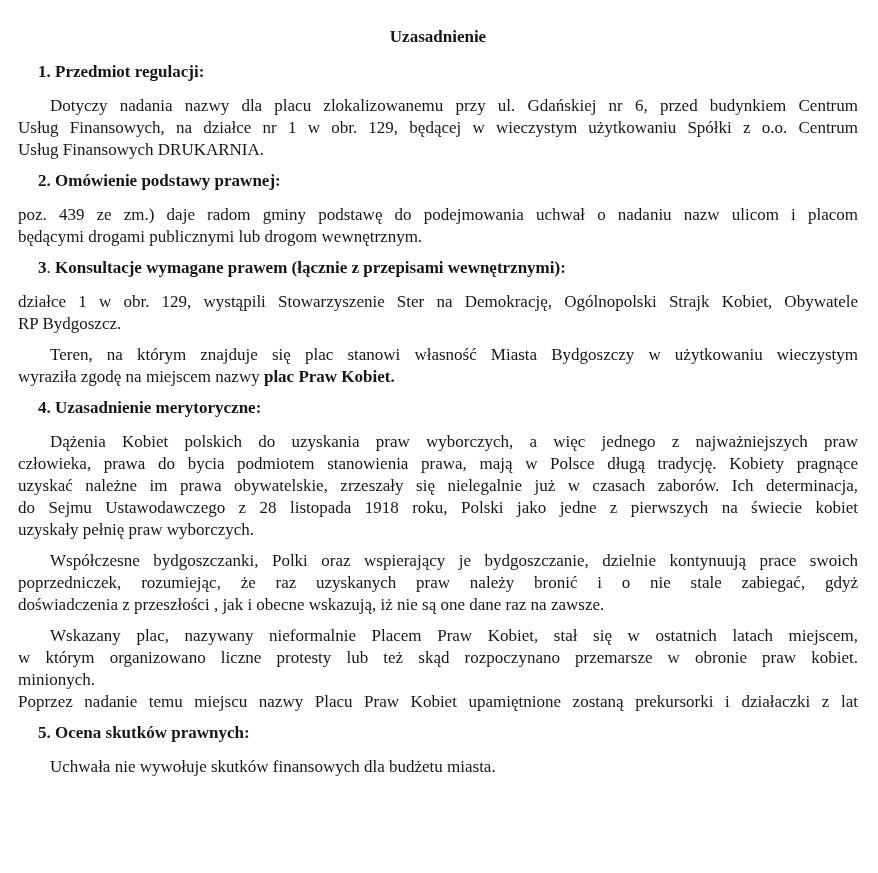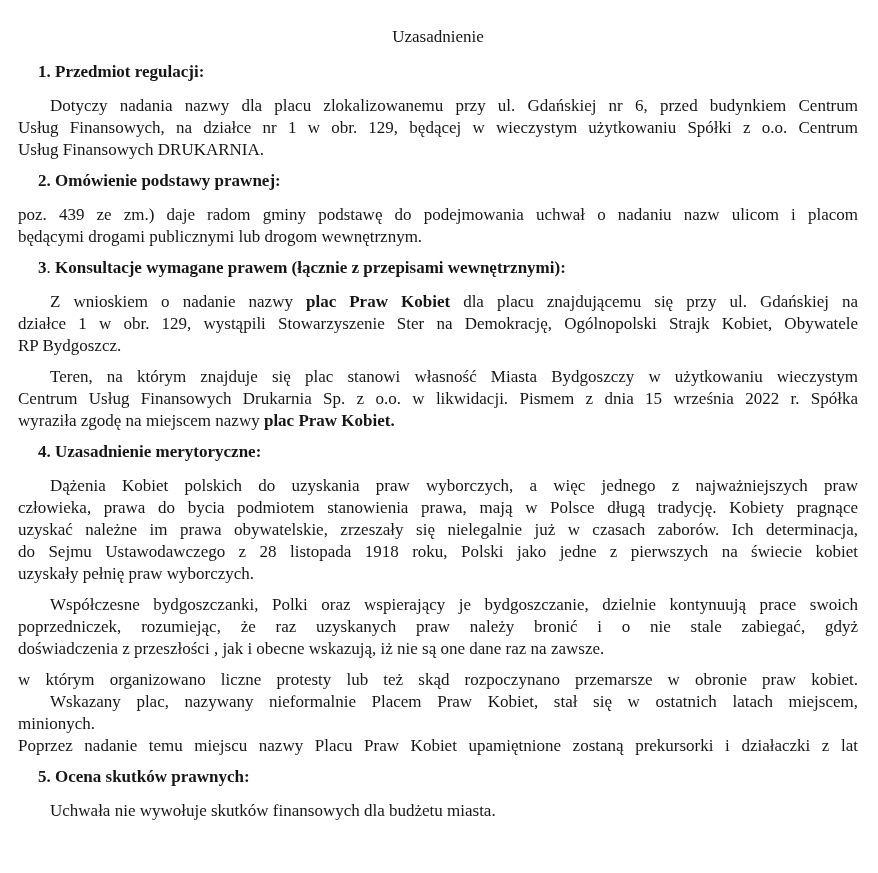--- a/index.html
+++ b/index.html
@@ -11,21 +11,21 @@
     box-sizing: border-box;
     width: 878px; height: 873px;
     padding: 26px 20px 0 18px;
     background: #ffffff;
     color: #161616;
     font-size: 17px;
     line-height: 22px;
   }
   .title {
     text-align: center;
-    font-weight: normal;
+    font-weight: bold;
     margin-bottom: 13px;
   }
   .heading {
     font-weight: bold;
     padding-left: 20px;
     margin-bottom: 12px;
     white-space: nowrap;
     font-family: Liberation Serif, serif;
   }
   .heading .regular { font-weight: normal; }
@@ -51,45 +51,43 @@
         <div class="line"><span>Usług Finansowych, na działce nr 1 w obr. 129, będącej w wieczystym użytkowaniu Spółki z o.o. Centrum</span></div>
         <div class="line last"><span>Usług Finansowych DRUKARNIA.</span></div>
       </div>
       <div class="heading"><span class="bold">2. Omówienie podstawy prawnej:</span></div>
       <div class="paragraph">
         <div class="line"><span>poz. 439 ze zm.) daje radom gminy podstawę do podejmowania uchwał o nadaniu nazw ulicom i placom</span></div>
         <div class="line last"><span>będącymi drogami publicznymi lub drogom wewnętrznym.</span></div>
       </div>
       <div class="heading"><span class="bold">3</span><span class="regular">. </span><span class="bold">Konsultacje wymagane prawem (łącznie z przepisami wewnętrznymi):</span></div>
       <div class="paragraph">
-        <div class="line first"><span>Z wnioskiem o nadanie nazwy </span><span class="bold">plac Praw Kobiet</span><span> dla placu znajdującemu się przy ul. Gdańskiej na</span></div>
         <div class="line"><span>działce 1 w obr. 129, wystąpili Stowarzyszenie Ster na Demokrację, Ogólnopolski Strajk Kobiet, Obywatele</span></div>
         <div class="line last"><span>RP Bydgoszcz.</span></div>
       </div>
       <div class="paragraph">
         <div class="line first"><span>Teren, na którym znajduje się plac stanowi własność Miasta Bydgoszczy w użytkowaniu wieczystym</span></div>
-        <div class="line"><span>Centrum Usług Finansowych Drukarnia Sp. z o.o. w likwidacji. Pismem z dnia 15 września 2022 r. Spółka</span></div>
         <div class="line last"><span>wyraziła zgodę na miejscem nazwy </span><span class="bold">plac Praw Kobiet.</span></div>
       </div>
       <div class="heading"><span class="bold">4. Uzasadnienie merytoryczne:</span></div>
       <div class="paragraph">
         <div class="line first"><span>Dążenia Kobiet polskich do uzyskania praw wyborczych, a więc jednego z najważniejszych praw</span></div>
         <div class="line"><span>człowieka, prawa do bycia podmiotem stanowienia prawa, mają w Polsce długą tradycję. Kobiety pragnące</span></div>
         <div class="line"><span>uzyskać należne im prawa obywatelskie, zrzeszały się nielegalnie już w czasach zaborów. Ich determinacja,</span></div>
         <div class="line"><span>do Sejmu Ustawodawczego z 28 listopada 1918 roku, Polski jako jedne z pierwszych na świecie kobiet</span></div>
         <div class="line last"><span>uzyskały pełnię praw wyborczych.</span></div>
       </div>
       <div class="paragraph">
         <div class="line first"><span>Współczesne bydgoszczanki, Polki oraz wspierający je bydgoszczanie, dzielnie kontynuują prace swoich</span></div>
         <div class="line"><span>poprzedniczek, rozumiejąc, że raz uzyskanych praw należy bronić i o nie stale zabiegać, gdyż</span></div>
         <div class="line last"><span>doświadczenia z przeszłości , jak i obecne wskazują, iż nie są one dane raz na zawsze.</span></div>
       </div>
       <div class="paragraph">
+        <div class="line first"><span>Wskazany plac, nazywany nieformalnie Placem Praw Kobiet, stał się w ostatnich latach miejscem,</span></div>
         <div class="line"><span>w którym organizowano liczne protesty lub też skąd rozpoczynano przemarsze w obronie praw kobiet.</span></div>
-        <div class="line first"><span>Wskazany plac, nazywany nieformalnie Placem Praw Kobiet, stał się w ostatnich latach miejscem,</span></div>
         <div class="line last"><span>minionych.</span></div>
         <div class="line"><span>Poprzez nadanie temu miejscu nazwy Placu Praw Kobiet upamiętnione zostaną prekursorki i działaczki z lat</span></div>
       </div>
       <div class="heading"><span class="bold">5. Ocena skutków prawnych:</span></div>
       <div class="paragraph">
         <div class="line first last"><span>Uchwała nie wywołuje skutków finansowych dla budżetu miasta.</span></div>
       </div>
     </div>
 </div>
 

